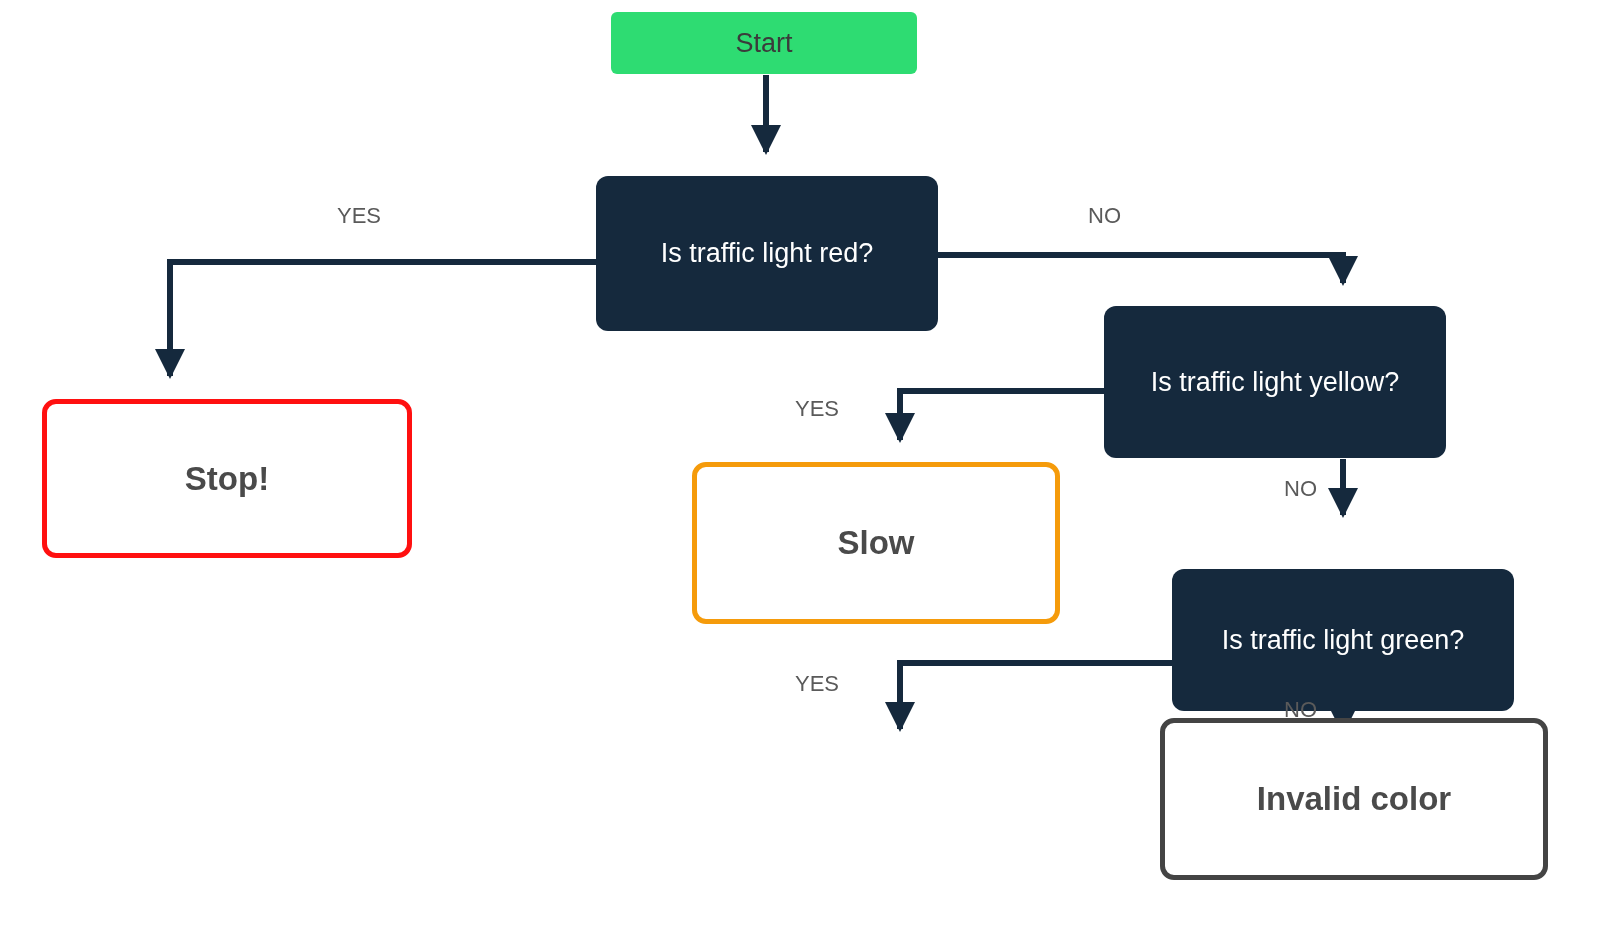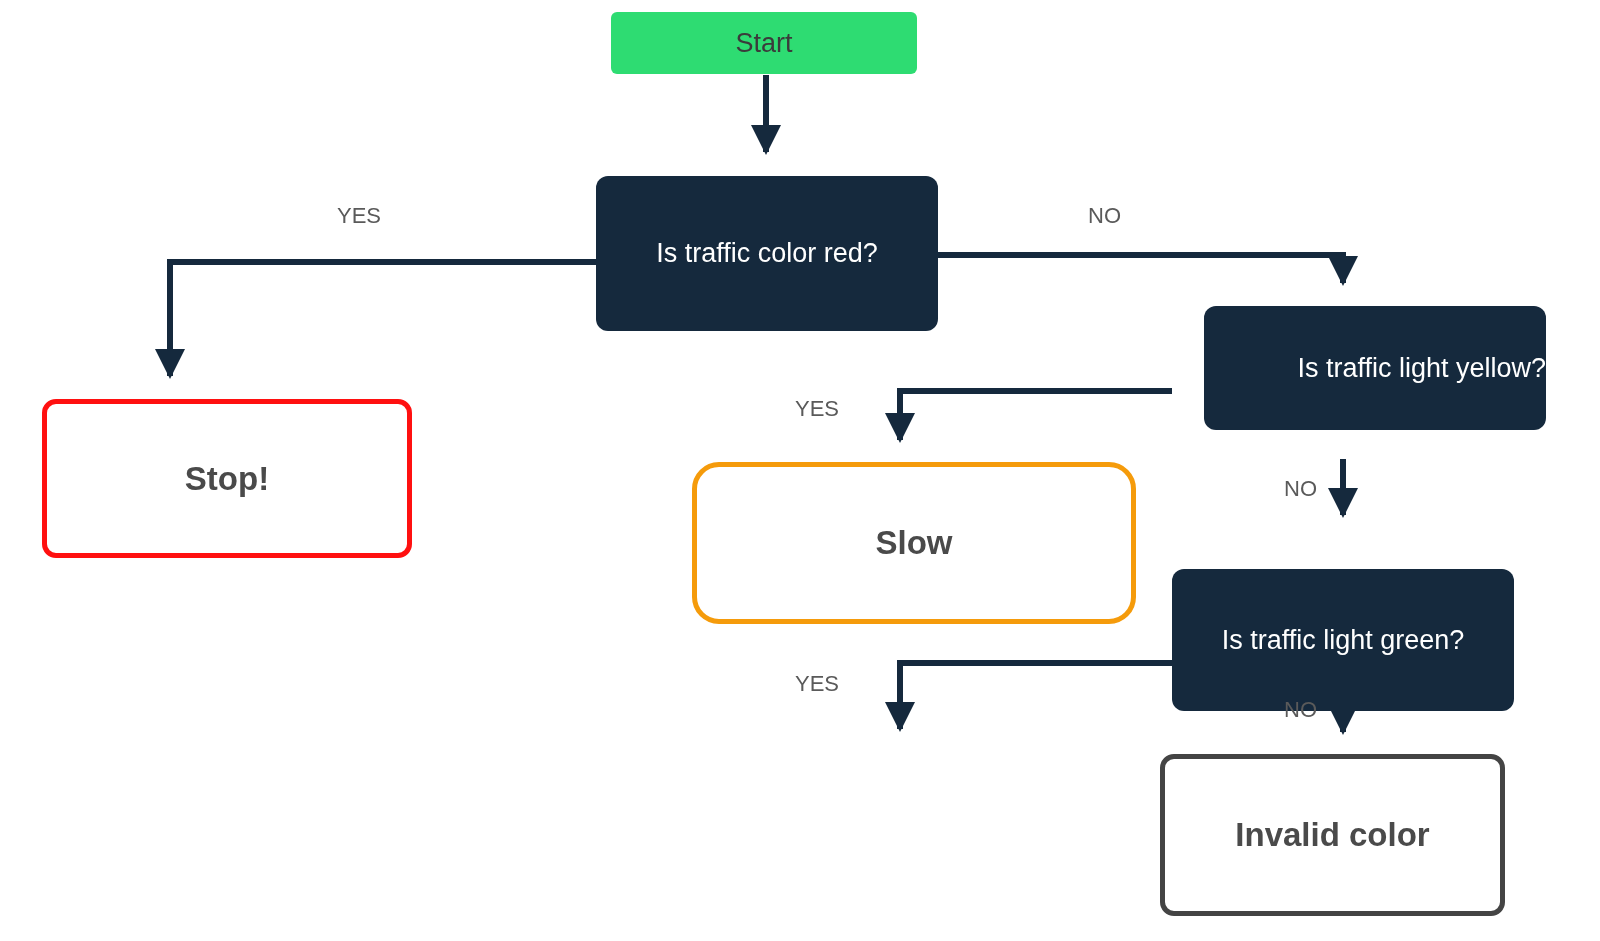--- a/index.html
+++ b/index.html
@@ -94,41 +94,41 @@
     <path d="M 1172 663 L 900 663 L 900 729" stroke="#15293D" stroke-width="6" fill="none" marker-end="url(#arrow)"></path>
 
     <path d="M 1343 680 L 1343 732" stroke="#15293D" stroke-width="6" fill="none" marker-end="url(#arrow)"></path>
   </svg>
 
   <div class="node node-start" style="left:611px; top:12px; width:306px; height:62px;">
     <span>Start</span>
   </div>
 
   <div class="node node-decision" style="left:596px; top:176px; width:342px; height:155px;">
-    <span>Is traffic color red?</span>
+    <span>Is traffic light red?</span>
   </div>
 
   <div class="node node-terminal stop" style="left:42px; top:399px; width:370px; height:159px;">
     <span>Stop!</span>
   </div>
 
-  <div class="node node-decision" style="left:1204px; top:306px; width:342px; height:124px;justify-content:flex-end;">
+  <div class="node node-decision" style="left:1104px; top:306px; width:342px; height:152px;">
     <span>Is traffic light yellow?</span>
   </div>
 
-  <div class="node node-terminal slow" style="left:692px; top:462px; width:444px; height:162px;border-radius:27px;">
+  <div class="node node-terminal slow" style="left:692px; top:462px; width:368px; height:162px;">
     <span>Slow</span>
   </div>
 
   <div class="node node-decision" style="left:1172px; top:569px; width:342px; height:142px;">
     <span>Is traffic light green?</span>
   </div>
 
 
-  <div class="node node-terminal invalid" style="left:1160px; top:754px; width:345px; height:162px;">
+  <div class="node node-terminal invalid" style="left:1160px; top:718px; width:388px; height:162px;">
     <span>Invalid color</span>
   </div>
 
   <div class="edge-label" style="left:337px; top:205px;">YES</div>
 
   <div class="edge-label" style="left:1088px; top:205px;">NO</div>
 
   <div class="edge-label" style="left:795px; top:398px;">YES</div>
 
   <div class="edge-label" style="left:1284px; top:478px;">NO</div>

